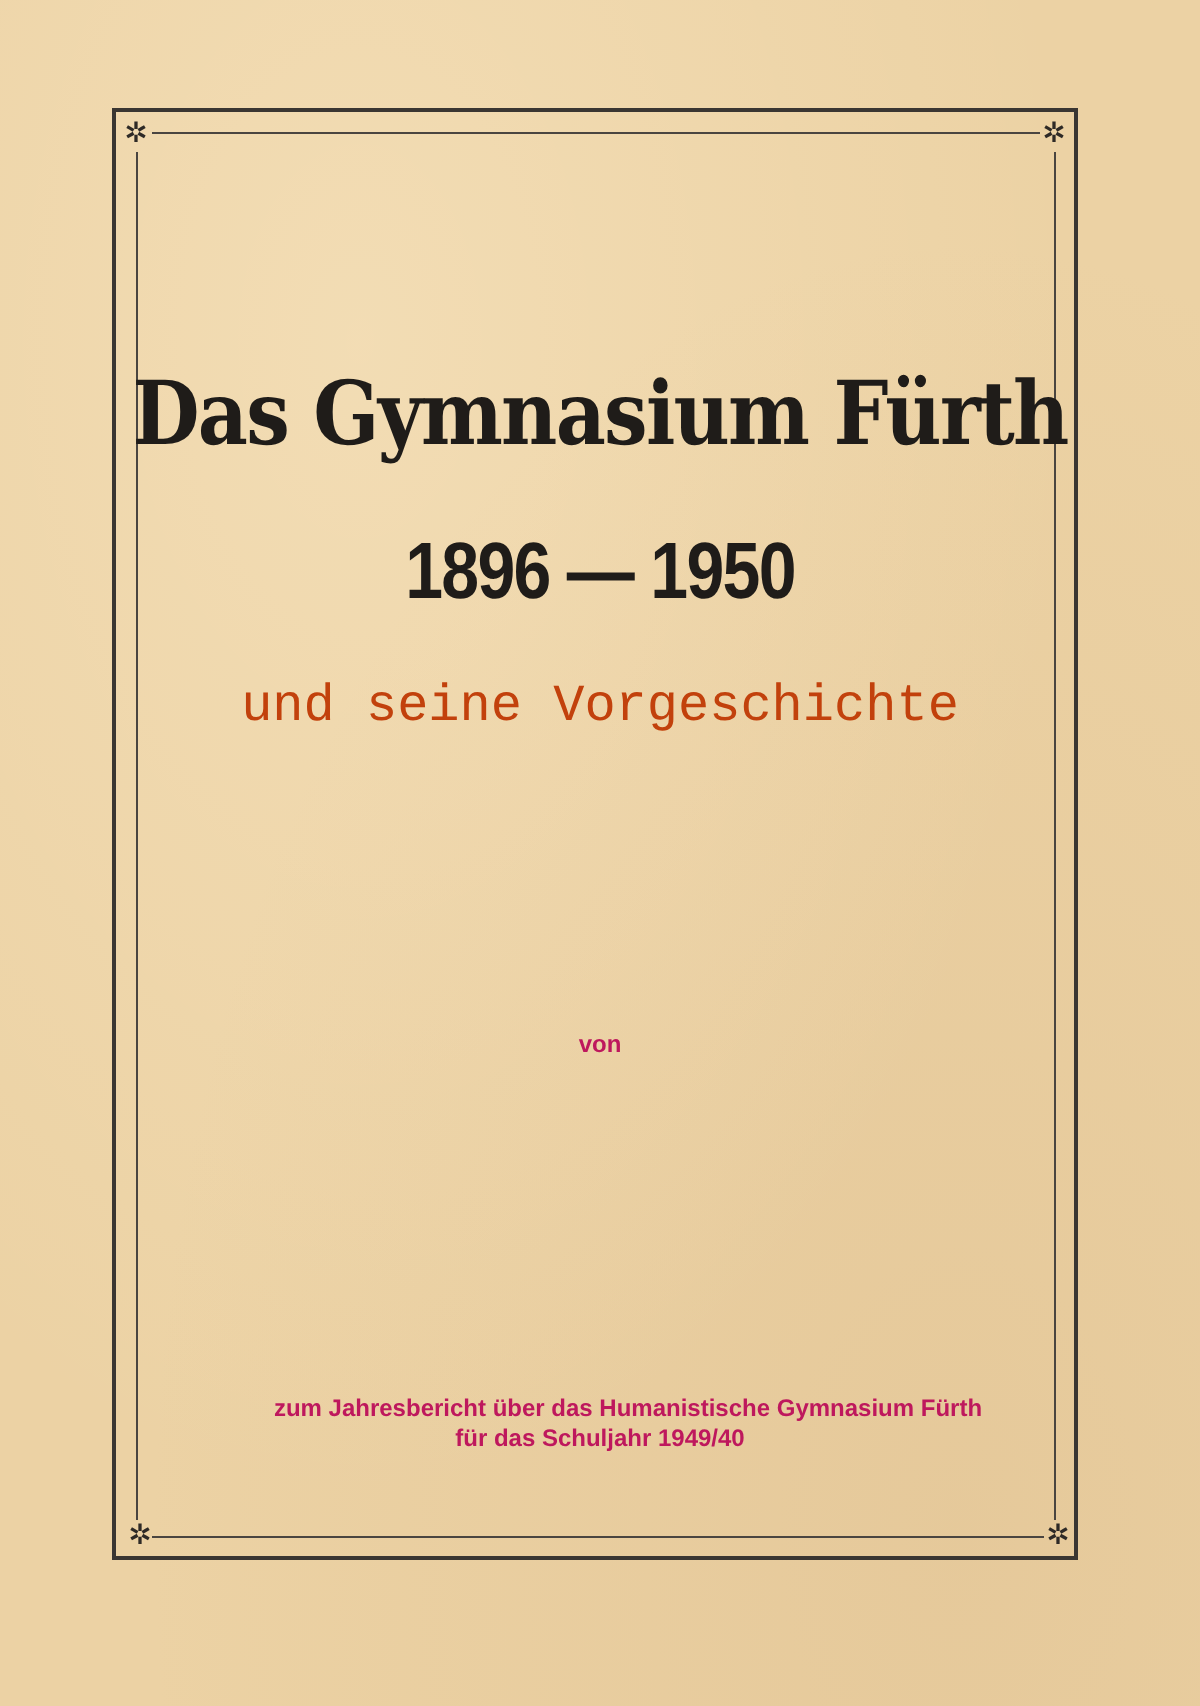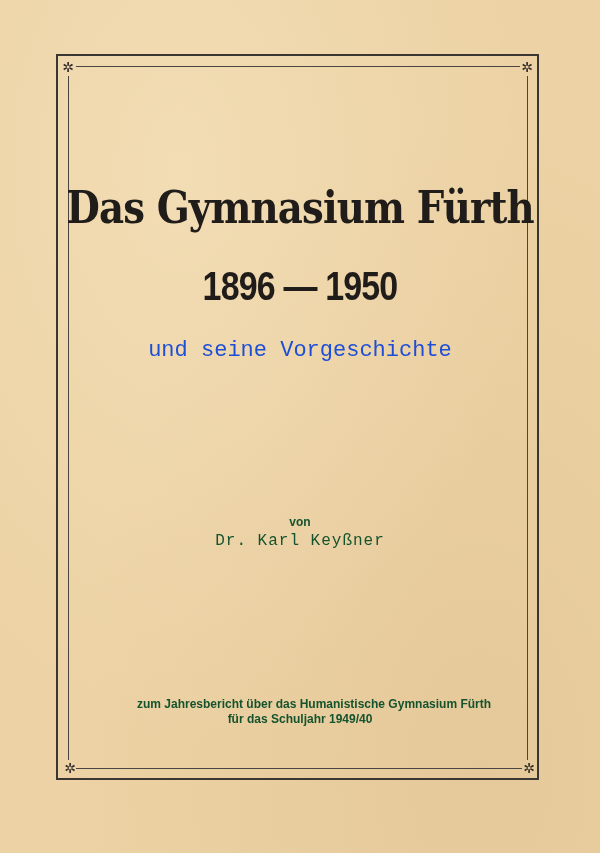--- a/index.html
+++ b/index.html
@@ -26,23 +26,23 @@
   .star {
     position:absolute; width:14px; height:14px; line-height:14px; text-align:center;
     font-size:14px; color:#2e2a26; font-family:"DejaVu Sans", sans-serif;
   }
   .title {
     position:absolute; left:0; width:600px; text-align:center;
     font-family:"DejaVu Serif", serif; font-weight:bold; color:#1f1c19;
   }
   .t1 { top:182px; font-size:44px; letter-spacing:-1px; transform:scaleX(0.88); }
   .t2 { top:264px; font-size:40px; letter-spacing:-1px; font-family:"Liberation Sans Narrow","Liberation Sans", sans-serif; transform:scaleX(0.85); }
-  .t3 { top:338px; font-size:22px; font-family:"Liberation Mono", monospace; font-weight:normal; color:#1d4ed8; }
+  .t3 { top:338px; font-size:26px; font-family:"Liberation Mono", monospace; font-weight:normal; color:#c2410c; }
   .small {
-    position:absolute; left:0; width:600px; text-align:center; color:#14532d;
+    position:absolute; left:0; width:600px; text-align:center; color:#be185d;
   }
   .von { top:515px; font-size:12px; font-family:"Liberation Sans", sans-serif; font-weight:bold; }
   .author { top:532px; font-size:16px; font-family:"Liberation Mono", monospace; letter-spacing:1px; }
   .rank { top:556px; font-size:11px; font-family:"Liberation Sans", sans-serif; font-weight:bold; }
   .b1 { top:682px; font-size:12px; font-family:"Liberation Sans", sans-serif; font-weight:bold; }
   .b2 { top:697px; font-size:12px; font-family:"Liberation Sans", sans-serif; font-weight:bold;margin-left:14px; }
   .b3 { top:712px; font-size:12px; font-family:"Liberation Sans", sans-serif; font-weight:bold; }
 </style>
 </head>
 <body>
@@ -57,17 +57,16 @@
   <span class="star" style="left:61px; top:60px;">✲</span>
   <span class="star" style="left:520px; top:60px;">✲</span>
   <span class="star" style="left:63px; top:761px;">✲</span>
   <span class="star" style="left:522px; top:761px;">✲</span>
 
   <div class="title t1">Das Gymnasium Fürth</div>
   <div class="title t2">1896 — 1950</div>
   <div class="title t3">und seine Vorgeschichte</div>
 
   <div class="small von">von</div>
-  <div class="small author">Dr. Karl Keyßner</div>
 
   <div class="small b2">zum Jahresbericht über das Humanistische Gymnasium Fürth</div>
   <div class="small b3">für das Schuljahr 1949/40</div>
 </div>
 
 </body></html>

